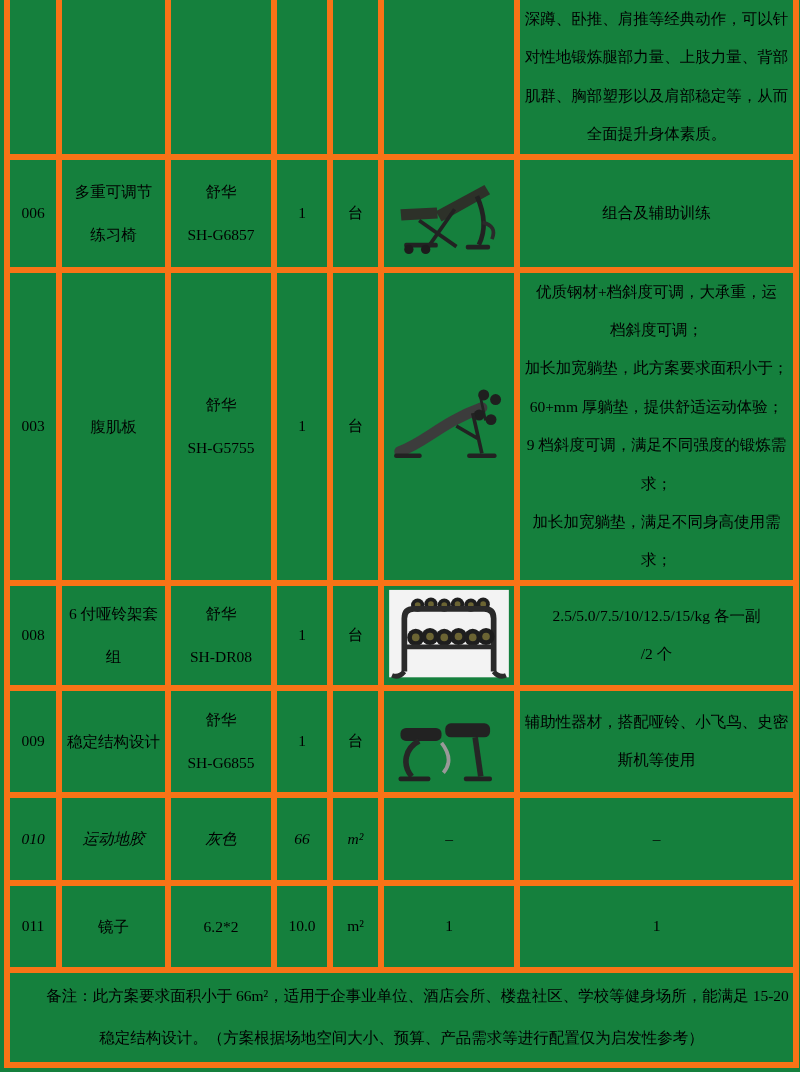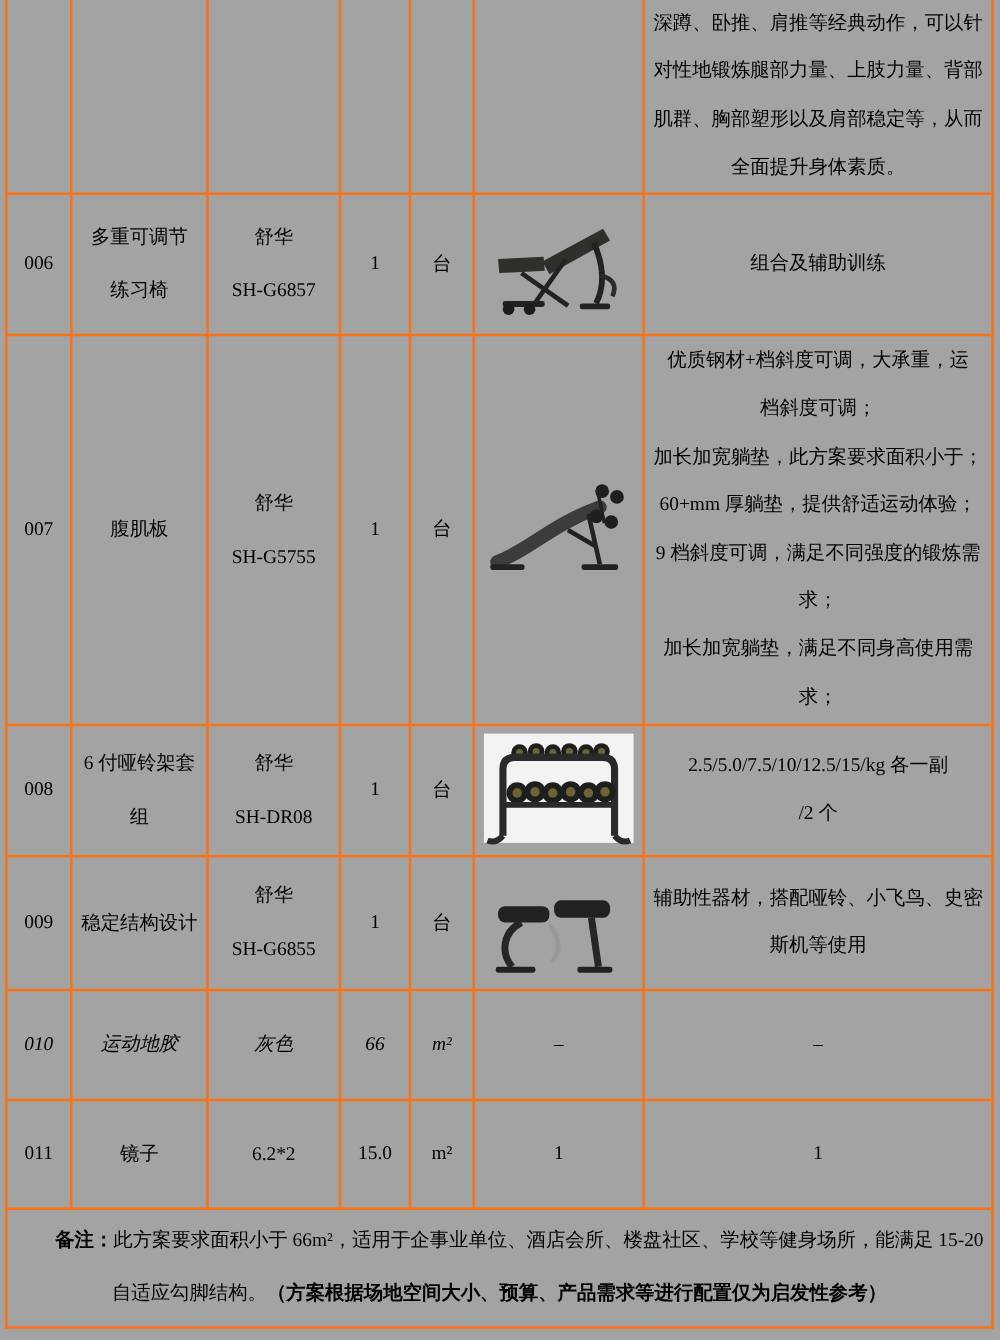--- a/index.html
+++ b/index.html
@@ -2,29 +2,29 @@
 <html><head>
 <meta charset="utf-8">
 <style>
   html,body{margin:0;padding:0;background:#ffffff;}
   body{
     width:800px;height:1072px;
     font-family:"Liberation Serif","DejaVu Serif",serif;
     color:#000;
     -webkit-font-smoothing:antialiased;
   }
-  .page{position:relative;width:800px;height:1072px;background:#a3a3a3;overflow:hidden;}
+  .page{position:relative;width:800px;height:1072px;background:#15803d;overflow:hidden;}
   table.spec{
     border-collapse:collapse;
     table-layout:fixed;
     width:789px;
     margin-left:4px;
   }
   table.spec td{
-    border:2px solid #f97316;
+    border:6px solid #f97316;
     vertical-align:middle;
     text-align:center;
     font-size:15.5px;
     padding:0;
     overflow:hidden;
   }
   tr.carryover td{border-top:none;}
   tr.r-carry{height:153px;}
   tr.r-006{height:113px;}
   tr.r-007{height:312px;}
@@ -43,21 +43,21 @@
   td.c-img{padding:1px;}
   .tl{white-space:nowrap;}
   td.c-img svg{display:block;margin:0 auto;}
   td.c-note{
     text-align:left;
     padding:0 6px;
     line-height:42px;
   }
   .note-line1{text-indent:32px;white-space:nowrap;}
   .note-line2{white-space:nowrap;}
-  .b{font-weight:bold;text-align:right;}
+  .b{font-weight:normal;text-align:right;}
 </style>
 </head>
 <body>
 
 <div class="page">
   <table class="spec">
     <colgroup>
       <col style="width:52px">
         <col style="width:109px">
         <col style="width:106px">
@@ -107,21 +107,21 @@
           <path d="M96,58 Q112,62 106,76" stroke="#2a2a2a" stroke-width="4" fill="none"></path>
           <rect x="78" y="82" width="26" height="5" rx="2" fill="#222"></rect>
         </svg>
       </td>
       <td class="c-desc">
             <div class="tl">组合及辅助训练</div>
           </td>
     </tr>
 
     <tr class="r-007">
-      <td>007</td>
+      <td>003</td>
       <td class="c-name">
             <div class="tl">腹肌板</div>
           </td>
       <td class="c-brand">
             <div class="tl">舒华</div>
             <div class="tl">SH-G5755</div>
           </td>
       <td>1</td>
       <td>台</td>
       <td class="c-img">
@@ -242,27 +242,27 @@
     </tr>
 
     <tr class="r-011">
       <td>011</td>
       <td class="c-name">
             <div class="tl">镜子</div>
           </td>
       <td class="c-brand">
             <div class="tl">6.2*2</div>
           </td>
-      <td>15.0</td>
+      <td>10.0</td>
       <td>m²</td>
       <td>1</td>
       <td>1</td>
     </tr>
 
     <tr class="r-note">
       <td class="c-note" colspan="7">
         <div class="note-line1"><span class="b">备注：</span><span>此方案要求面积小于 66m²，适用于企事业单位、酒店会所、楼盘社区、学校等健身场所，能满足 15-20</span></div>
-        <div class="note-line2"><span>自适应勾脚结构。</span><span class="b">（方案根据场地空间大小、预算、产品需求等进行配置仅为启发性参考）</span></div>
+        <div class="note-line2"><span>稳定结构设计。</span><span class="b">（方案根据场地空间大小、预算、产品需求等进行配置仅为启发性参考）</span></div>
       </td>
     </tr>
   </tbody>
     </table>
 </div>
 
 </body></html>

